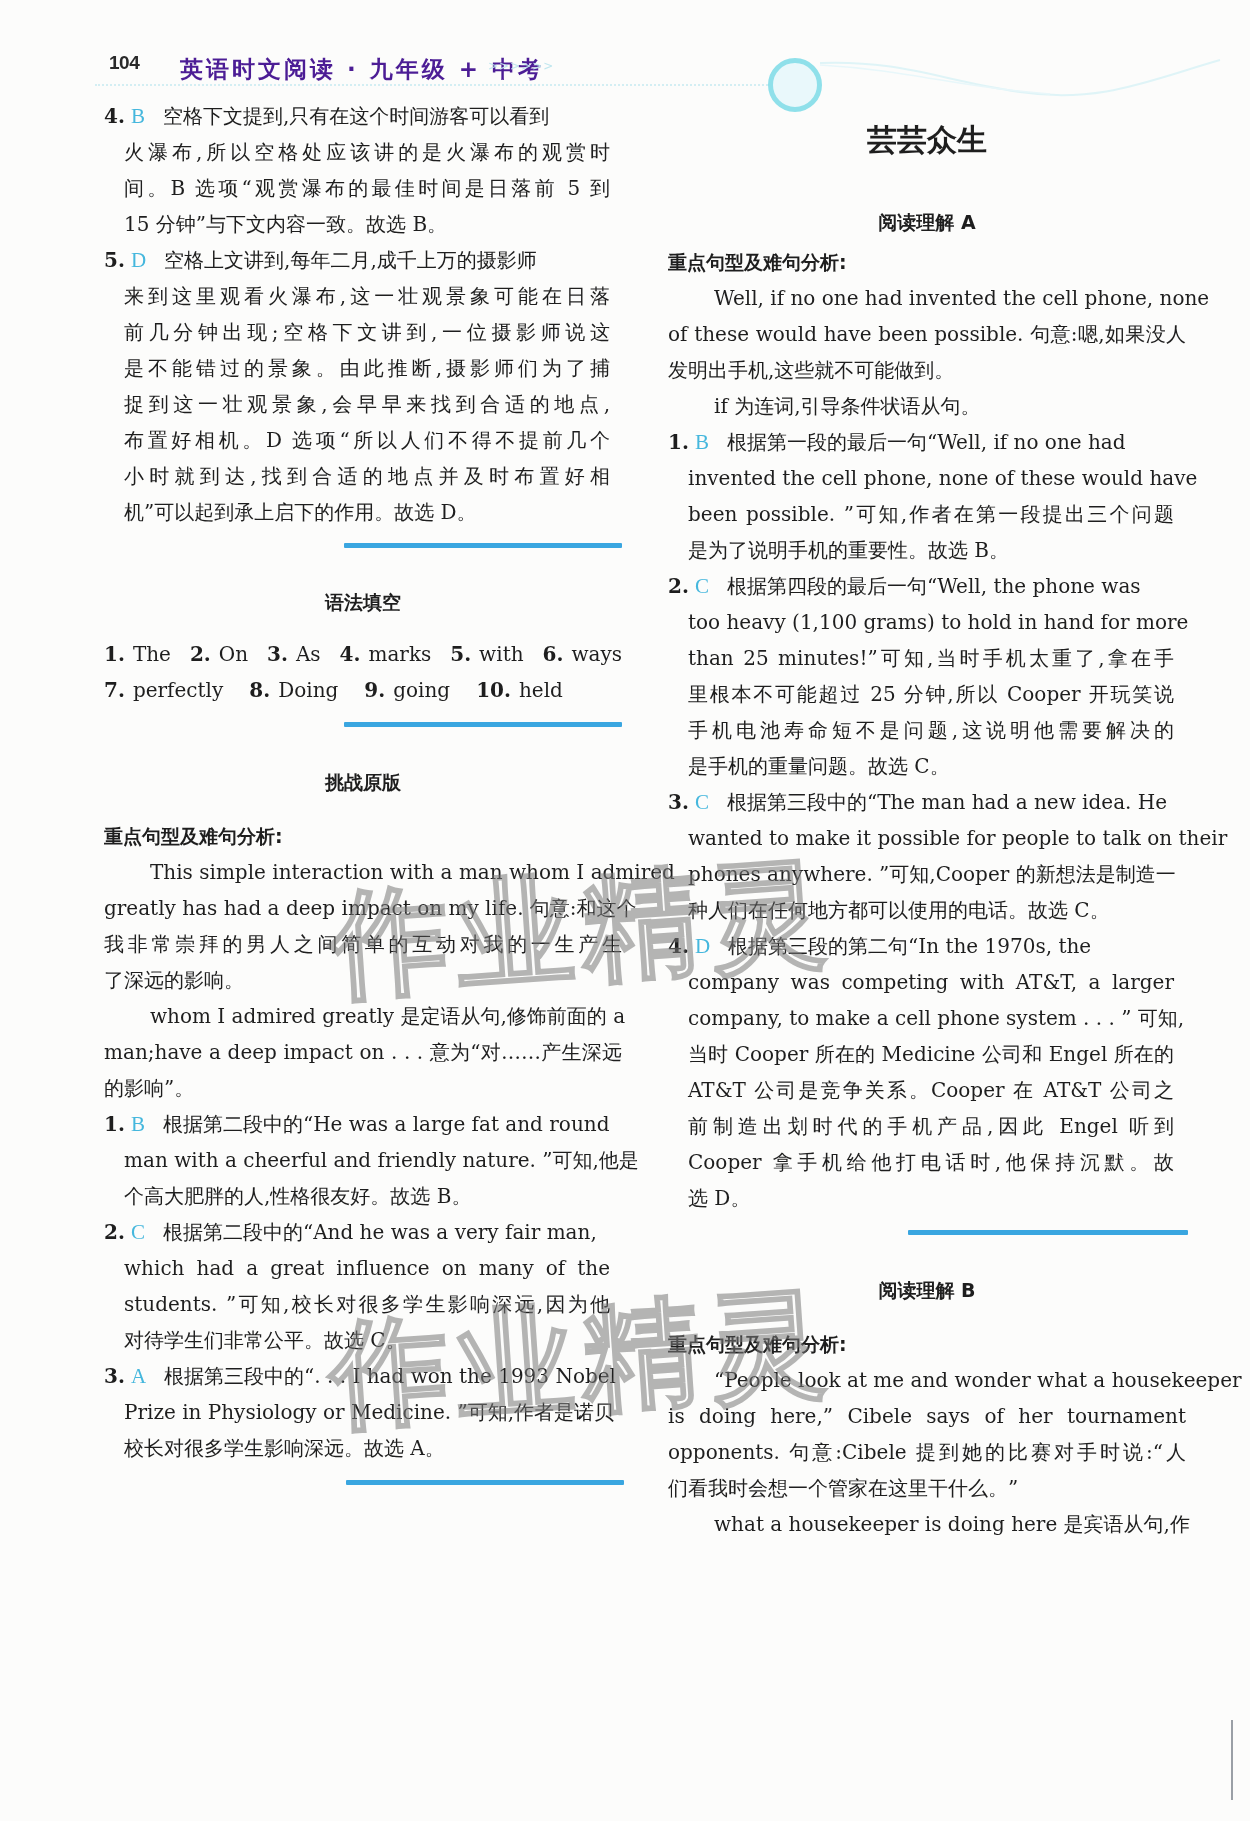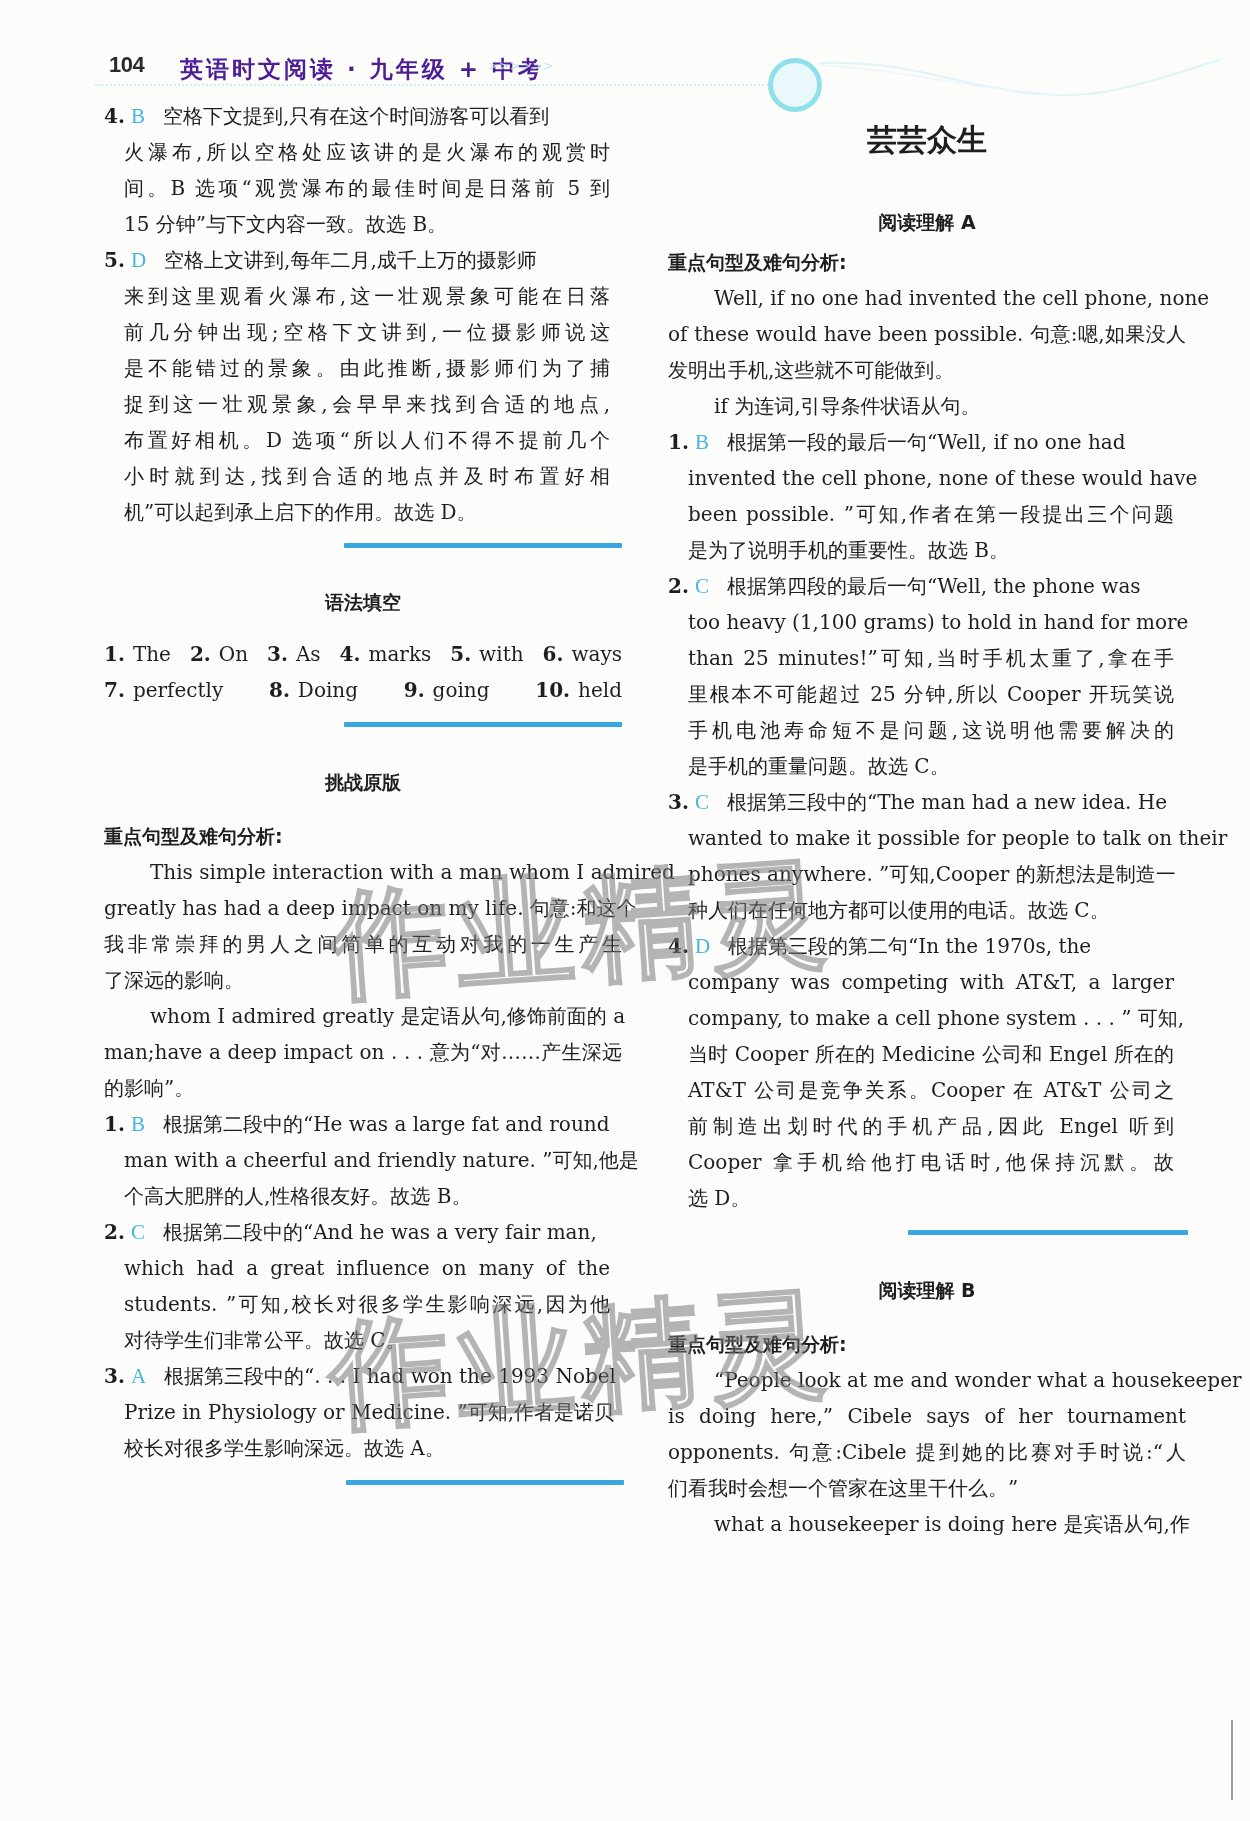--- a/index.html
+++ b/index.html
@@ -8,21 +8,21 @@
       background: #fcfcfb;
       font-family: "DejaVu Serif", "Liberation Serif", serif;
       color: #1e1e1e;
     }
     .header {
       position: absolute; left: 0; top: 0; width: 1250px; height: 110px;
     }
     .page-num {
       position: absolute; left: 109px; top: 52px;
       font-family: "Liberation Sans", "DejaVu Sans", sans-serif;
-      font-weight: bold; font-size: 22px; color: #2a2a2a; letter-spacing: -0.5px;
+      font-weight: bold; font-size: 19px; color: #2a2a2a; letter-spacing: -0.5px;
     }
     .book-title {
       position: absolute; left: 180px; top: 54px;
       font-family: "DejaVu Sans", sans-serif; font-weight: bold;
       font-size: 23px; color: #4c1d95; letter-spacing: 3px;
     }
     .chevrons {
       position: absolute; left: 488px; top: 59px;
       font-family: "DejaVu Sans", sans-serif; font-size: 12px;
       color: #bfe6ee; letter-spacing: 1px;
@@ -61,21 +61,21 @@
       font-family: "DejaVu Sans", sans-serif; font-weight: bold; font-size: 30px;
     }
     .sub-head {
       position: absolute; left: 0; font-family: "DejaVu Sans", sans-serif;
       font-weight: bold; font-size: 19px;
     }
     .rule {
       position: absolute; height: 5px; background: #3aa6e0; border-radius: 1px;
     }
     .grammar-row { position: absolute; left: 0; width: 518px; display: flex; justify-content: space-between; font-size: 20px; white-space: nowrap; }
-    .grammar-row.short { justify-content: space-between; }
+    .grammar-row.short { justify-content: flex-start; gap: 26px; }
     .g-item .num { margin-right: 8px; }
 
     .watermark {
       position: absolute; font-family: "DejaVu Sans", sans-serif; font-weight: bold;
       color: transparent; -webkit-text-stroke: 2px rgba(120,120,120,0.55);
       letter-spacing: 8px; pointer-events: none; transform: rotate(-4deg);
     }
     .edge-mark {
       position: absolute; left: 1231px; top: 1720px; width: 2px; height: 80px;
       background: #9a9fa6;

